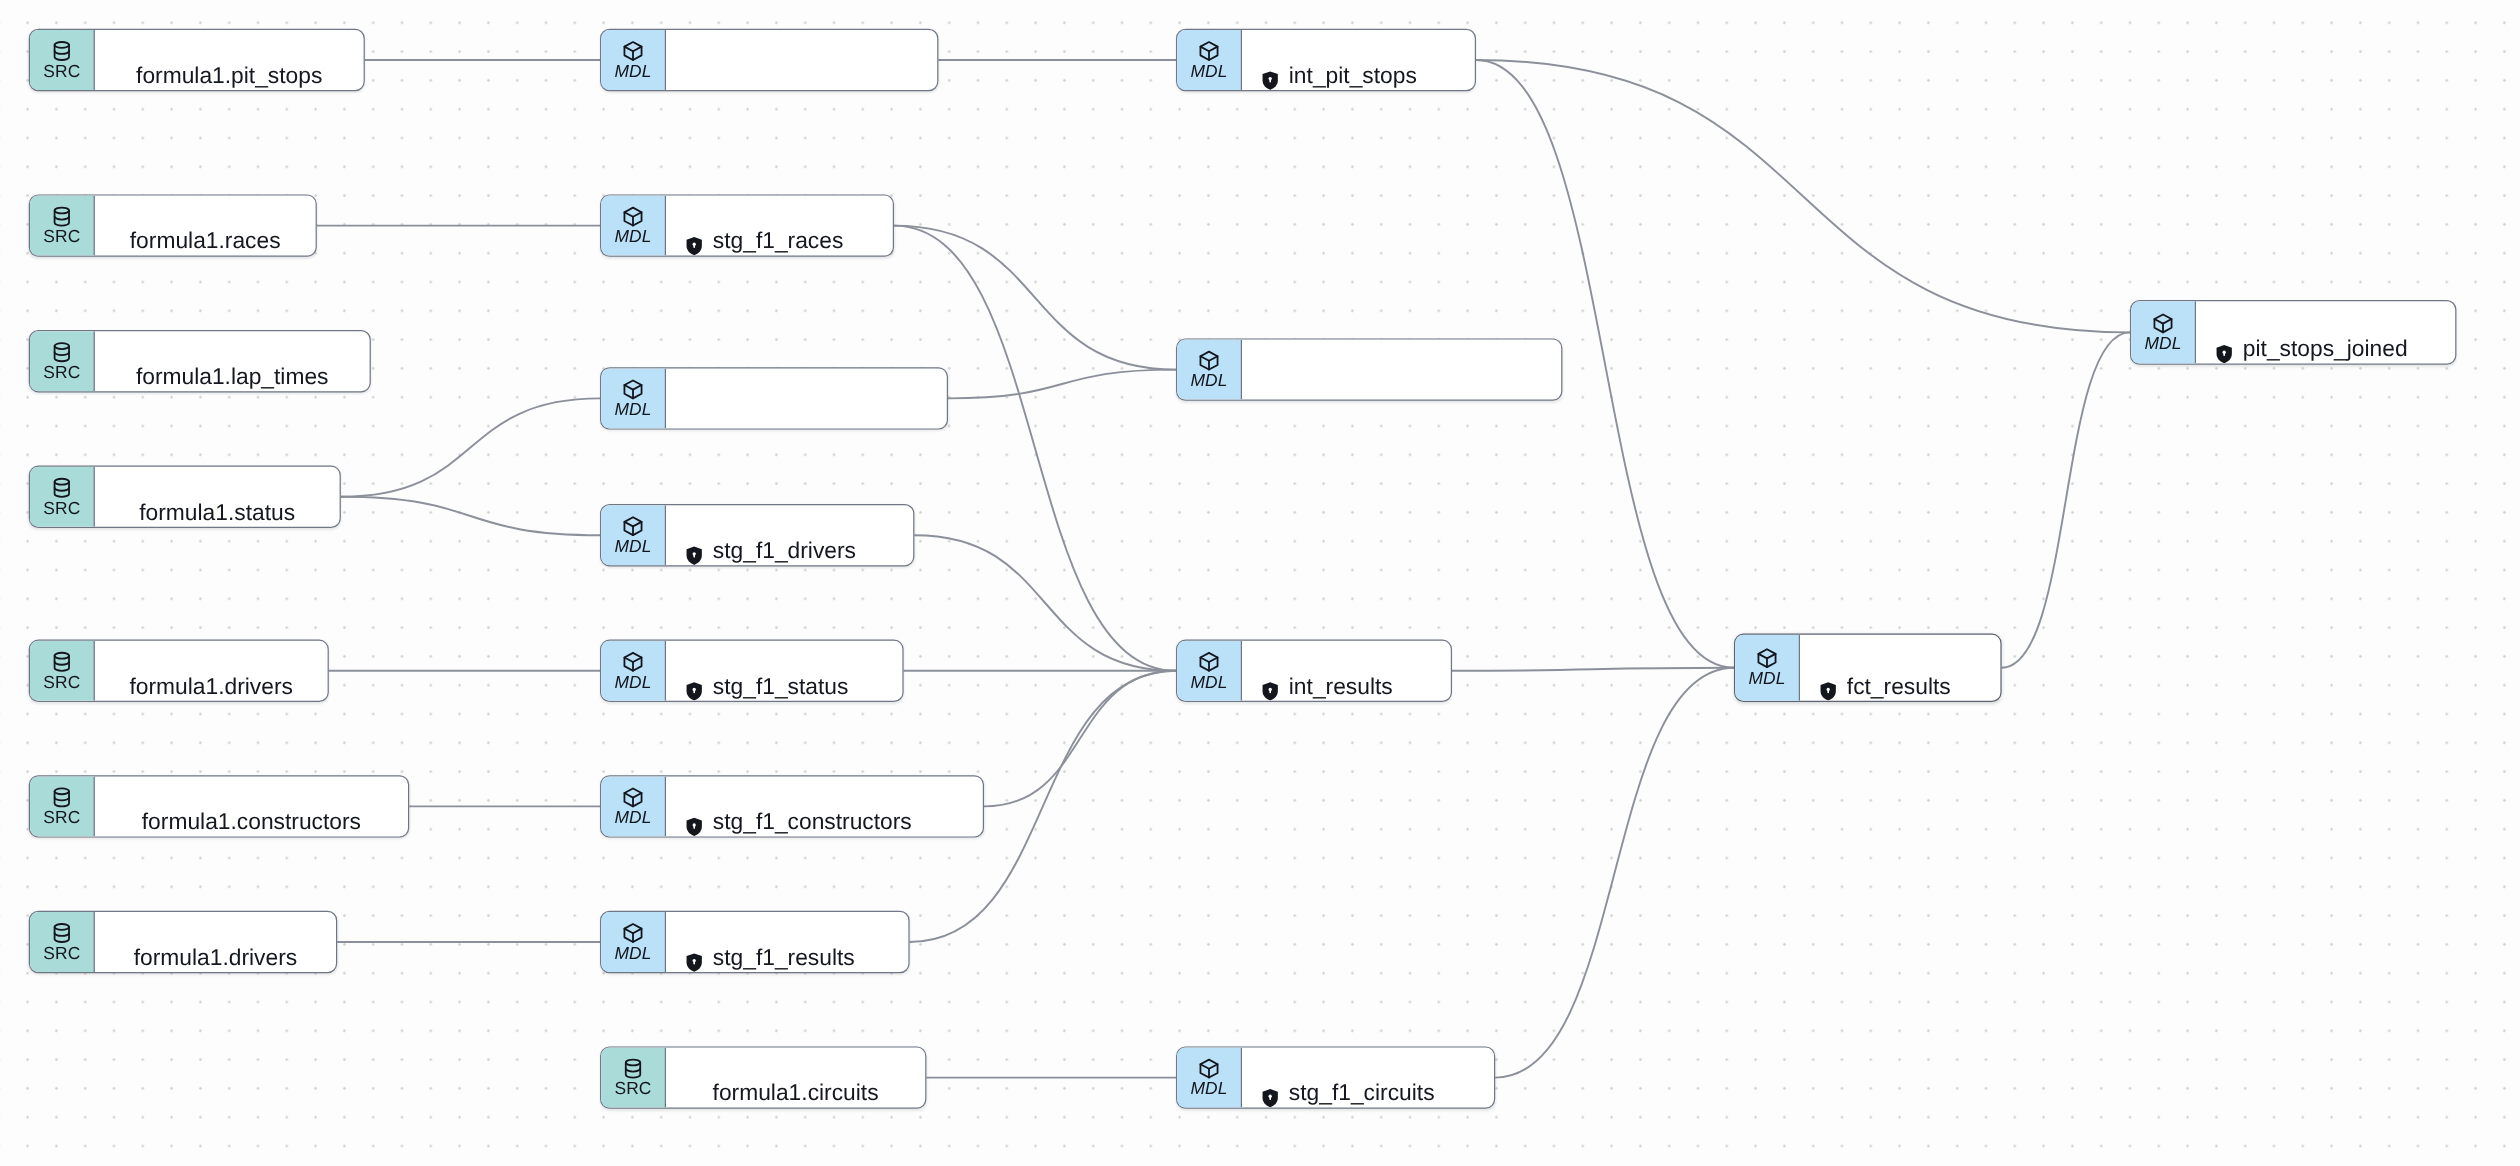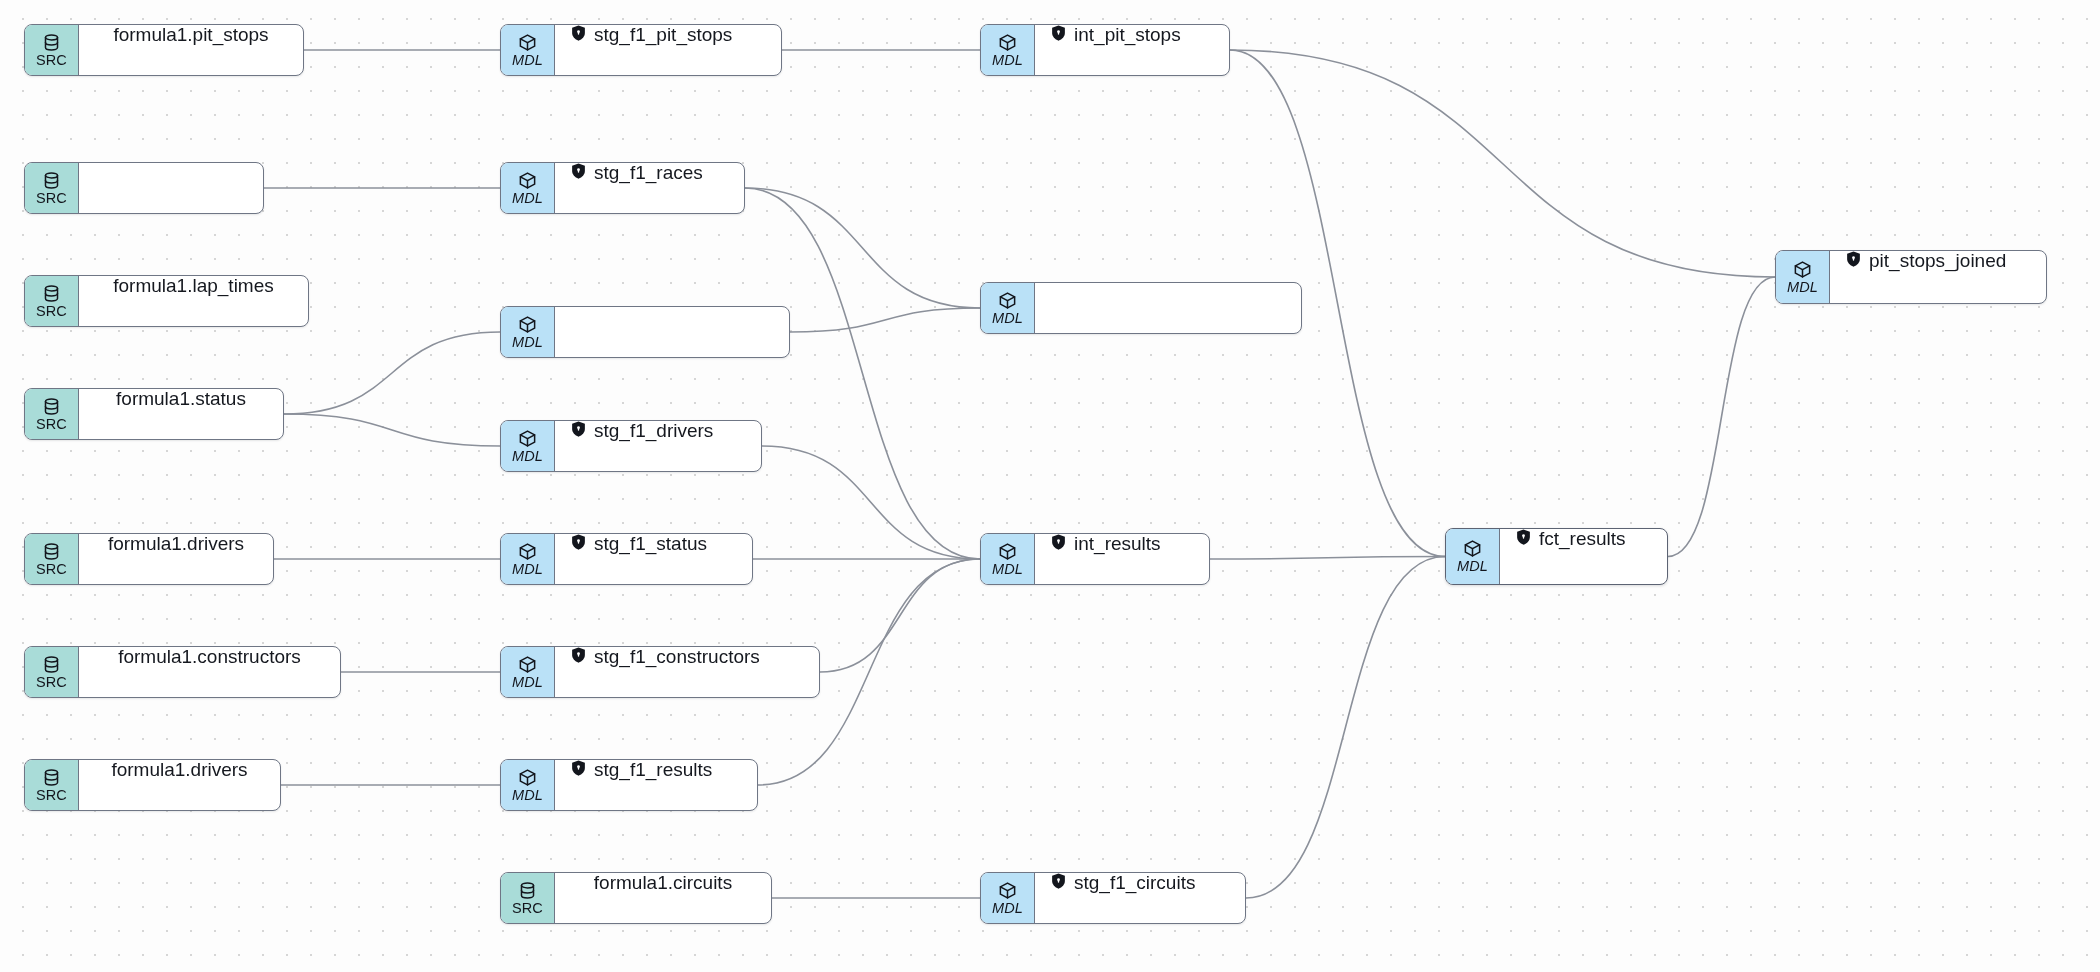--- a/index.html
+++ b/index.html
@@ -68,21 +68,21 @@
   }
   .badge-text {
     font-size: 14.5px;
     line-height: 1;
     color: #13161d;
     letter-spacing: 0.1px;
   }
   .node-body {
     flex: 1 1 auto;
     display: flex;
-    align-items: flex-start;
+    align-items: flex-end;
     padding: 0 16px;
     gap: 8px;
     min-width: 0;
   }
   .node-body.centered { justify-content: center; }
   .shield-icon {
     flex: 0 0 auto;
     display: block;
     width: 15px;
     height: 16px;
@@ -141,20 +141,23 @@
         <div class="badge badge-src">
           <span>
             <svg viewBox="0 0 24 24" fill="none" stroke="#13161d" stroke-width="1.9" stroke-linecap="round" stroke-linejoin="round">
               <ellipse cx="12" cy="5.6" rx="7.6" ry="3.1"></ellipse>
               <path d="M4.4 5.6v12.8c0 1.7 3.4 3.1 7.6 3.1s7.6-1.4 7.6-3.1V5.6"></path>
               <path d="M4.4 12c0 1.7 3.4 3.1 7.6 3.1s7.6-1.4 7.6-3.1"></path>
             </svg>
           </span>
           <span class="badge-text">SRC</span>
         </div>
+        <div class="node-body centered">
+          <span class="node-label">formula1.races</span>
+        </div>
       </div>
       <div class="node" style="left: 24px; top: 275px; width: 285px; height: 52px;">
         <div class="badge badge-src">
           <span>
             <svg viewBox="0 0 24 24" fill="none" stroke="#13161d" stroke-width="1.9" stroke-linecap="round" stroke-linejoin="round">
               <ellipse cx="12" cy="5.6" rx="7.6" ry="3.1"></ellipse>
               <path d="M4.4 5.6v12.8c0 1.7 3.4 3.1 7.6 3.1s7.6-1.4 7.6-3.1V5.6"></path>
               <path d="M4.4 12c0 1.7 3.4 3.1 7.6 3.1s7.6-1.4 7.6-3.1"></path>
             </svg>
           </span>
@@ -242,28 +245,20 @@
       <div class="node" style="left: 500px; top: 24px; width: 282px; height: 52px;">
         <div class="badge badge-mdl">
           <span>
             <svg viewBox="0 0 24 24" fill="none" stroke="#13161d" stroke-width="1.9" stroke-linecap="round" stroke-linejoin="round">
               <path d="M12 2.6 21 7.4v9.2L12 21.4 3 16.6V7.4z"></path>
               <path d="M3 7.4 12 12.2 21 7.4"></path>
               <path d="M12 12.2v9.2"></path>
             </svg>
           </span>
           <span class="badge-text">MDL</span>
-        </div>
-        <div class="node-body">
-          <span class="shield-icon"><svg viewBox="0 0 24 26">
-              <path d="M12 0.8 22.2 4.4v8.1c0 6.2-4.3 10.5-10.2 12.7C6.1 23 1.8 18.7 1.8 12.5V4.4z" fill="#13161d"></path>
-              <circle cx="12" cy="10.4" r="2.2" fill="#ffffff"></circle>
-              <rect x="10.9" y="10.6" width="2.2" height="5" rx="1.1" fill="#ffffff"></rect>
-            </svg></span>
-          <span class="node-label">stg_f1_pit_stops</span>
         </div>
       </div>
       <div class="node" style="left: 500px; top: 162px; width: 245px; height: 52px;">
         <div class="badge badge-mdl">
           <span>
             <svg viewBox="0 0 24 24" fill="none" stroke="#13161d" stroke-width="1.9" stroke-linecap="round" stroke-linejoin="round">
               <path d="M12 2.6 21 7.4v9.2L12 21.4 3 16.6V7.4z"></path>
               <path d="M3 7.4 12 12.2 21 7.4"></path>
               <path d="M12 12.2v9.2"></path>
             </svg>

